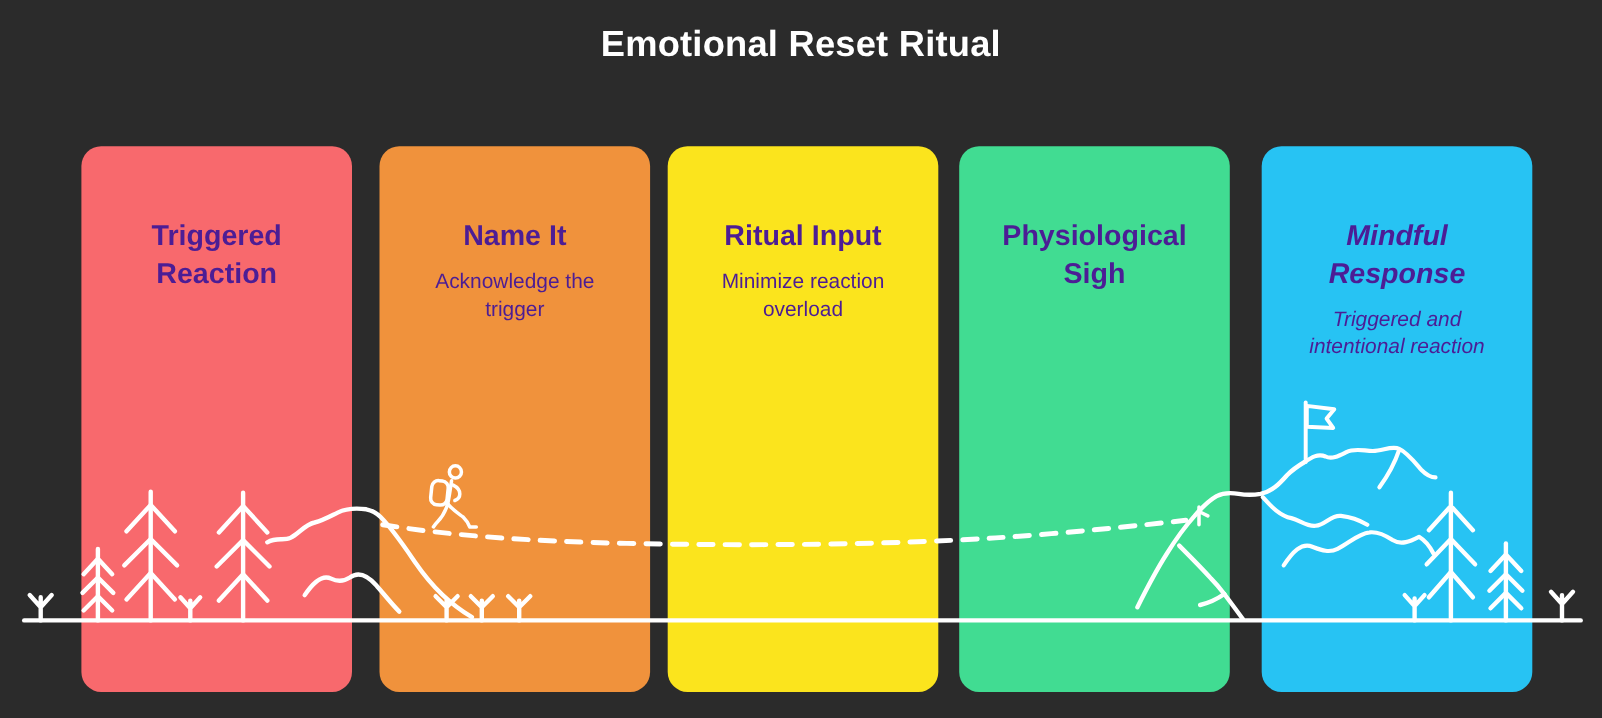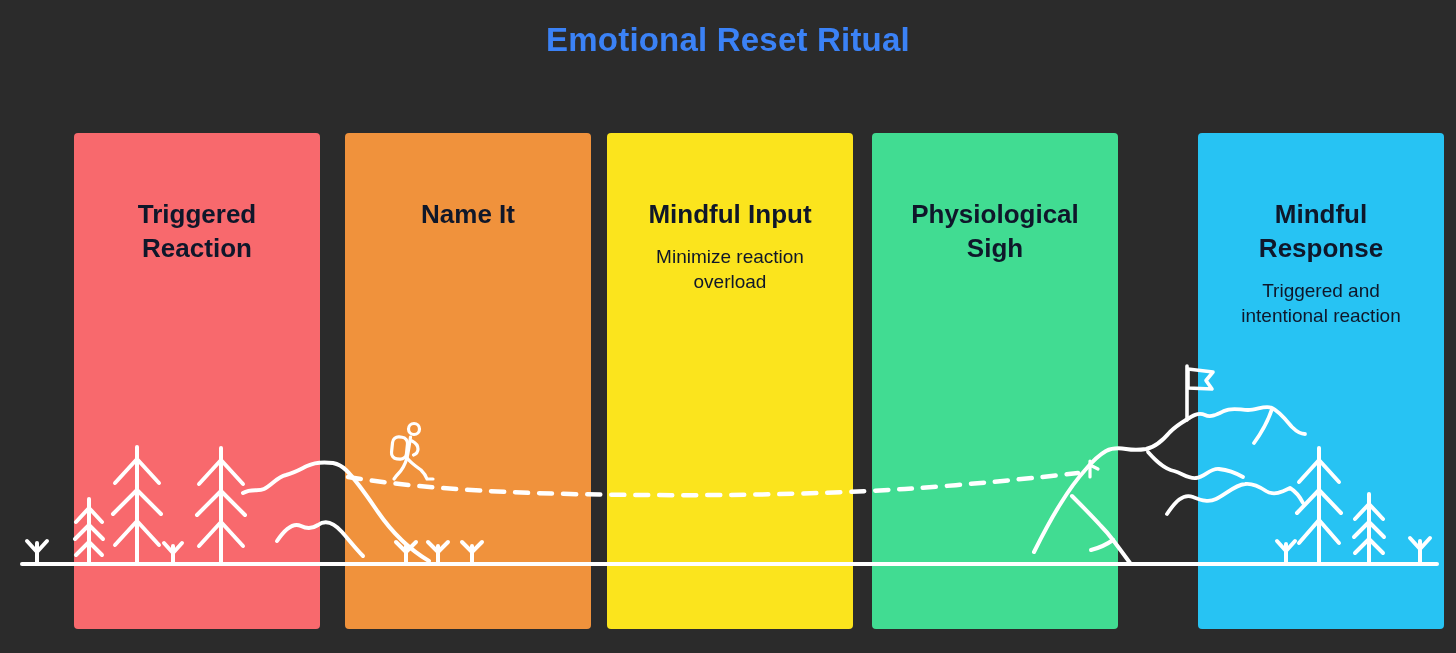--- a/index.html
+++ b/index.html
@@ -4,32 +4,32 @@
 <style>
   html,body{margin:0;padding:0;}
   body{
     width:1456px;height:653px;position:relative;overflow:hidden;
     background:#2B2B2B;
     font-family:"Liberation Sans", sans-serif;
   }
   .page-title{
     position:absolute;top:21px;left:0;width:100%;
     text-align:center;font-size:33px;font-weight:700;letter-spacing:.2px;
-    color:#3b82f6;z-index:3;margin:0;
+    color:#ffffff;z-index:3;margin:0;
   }
   .card{
     position:absolute;top:133px;width:246px;height:496px;
-    border-radius:4px;z-index:1;box-sizing:border-box;
-    padding:64px 27px 0 27px;text-align:center;color:#0f172a;
+    border-radius:18px;z-index:1;box-sizing:border-box;
+    padding:64px 27px 0 27px;text-align:center;color:#4c1d95;
   }
   .card:nth-of-type(1){left:74px;}
   .card:nth-of-type(2){left:345px;}
   .card:nth-of-type(3){left:607px;}
   .card:nth-of-type(4){left:872px;padding-left:27px;}
-  .card:nth-of-type(5){left:1198px;}
+  .card:nth-of-type(5){left:1147px;font-style:italic;}
   .card h2{
     margin:0;font-size:26px;line-height:34px;font-weight:700;
   }
   .card p{
     margin:13px 0 0 0;font-size:19px;line-height:25px;font-weight:400;
   }
   svg.scene{
     position:absolute;top:0;left:0;z-index:2;pointer-events:none;
   }
   svg.scene *{fill:none;stroke:#FFFFFF;stroke-linecap:round;stroke-linejoin:round;}
@@ -37,23 +37,24 @@
 </head>
 <body>
 
 <h1 class="page-title">Emotional Reset Ritual</h1>
 
 <div class="card" style="background: rgb(248, 105, 109);">
   <h2>Triggered Reaction</h2>
 </div>
 <div class="card" style="background: rgb(240, 146, 60);">
   <h2>Name It</h2>
+  <p>Acknowledge the trigger</p>
 </div>
 <div class="card" style="background: rgb(251, 228, 29);">
-  <h2>Mindful Input</h2>
+  <h2>Ritual Input</h2>
   <p>Minimize reaction overload</p>
 </div>
 <div class="card" style="background: rgb(65, 220, 146);">
   <h2>Physiological Sigh</h2>
 </div>
 <div class="card" style="background: rgb(39, 195, 243);">
   <h2>Mindful Response</h2>
   <p>Triggered and intentional reaction</p>
 </div>
 

